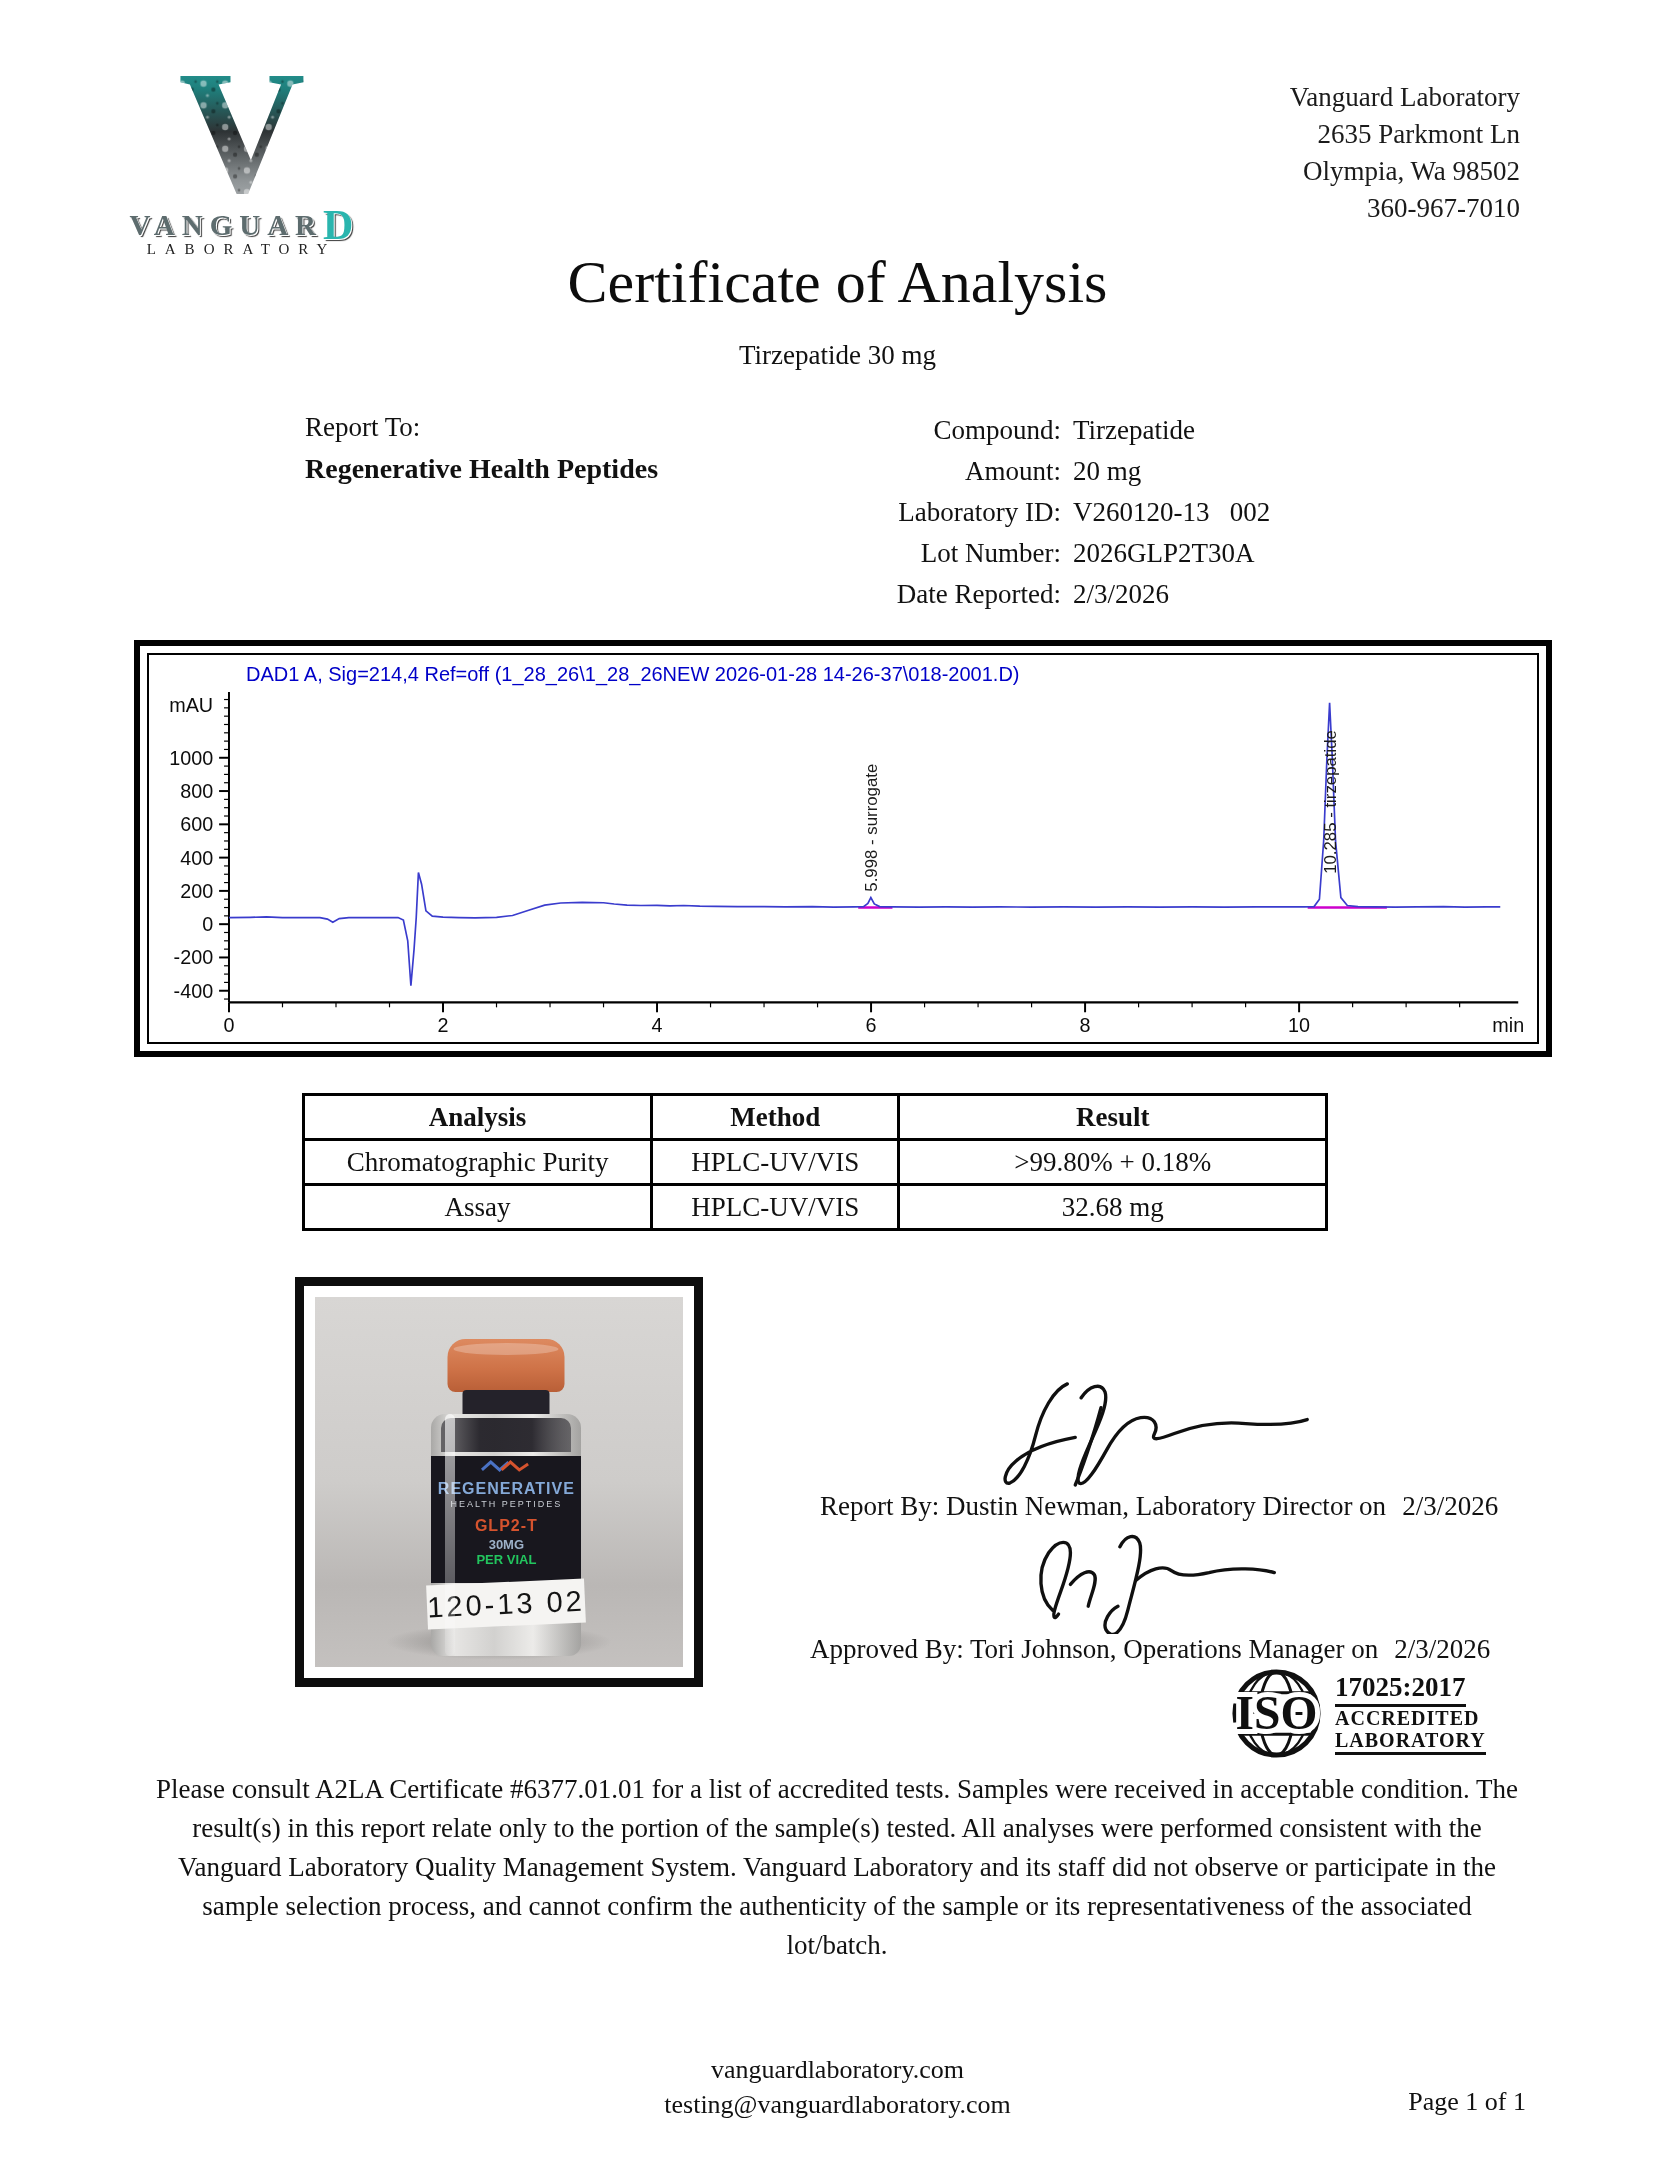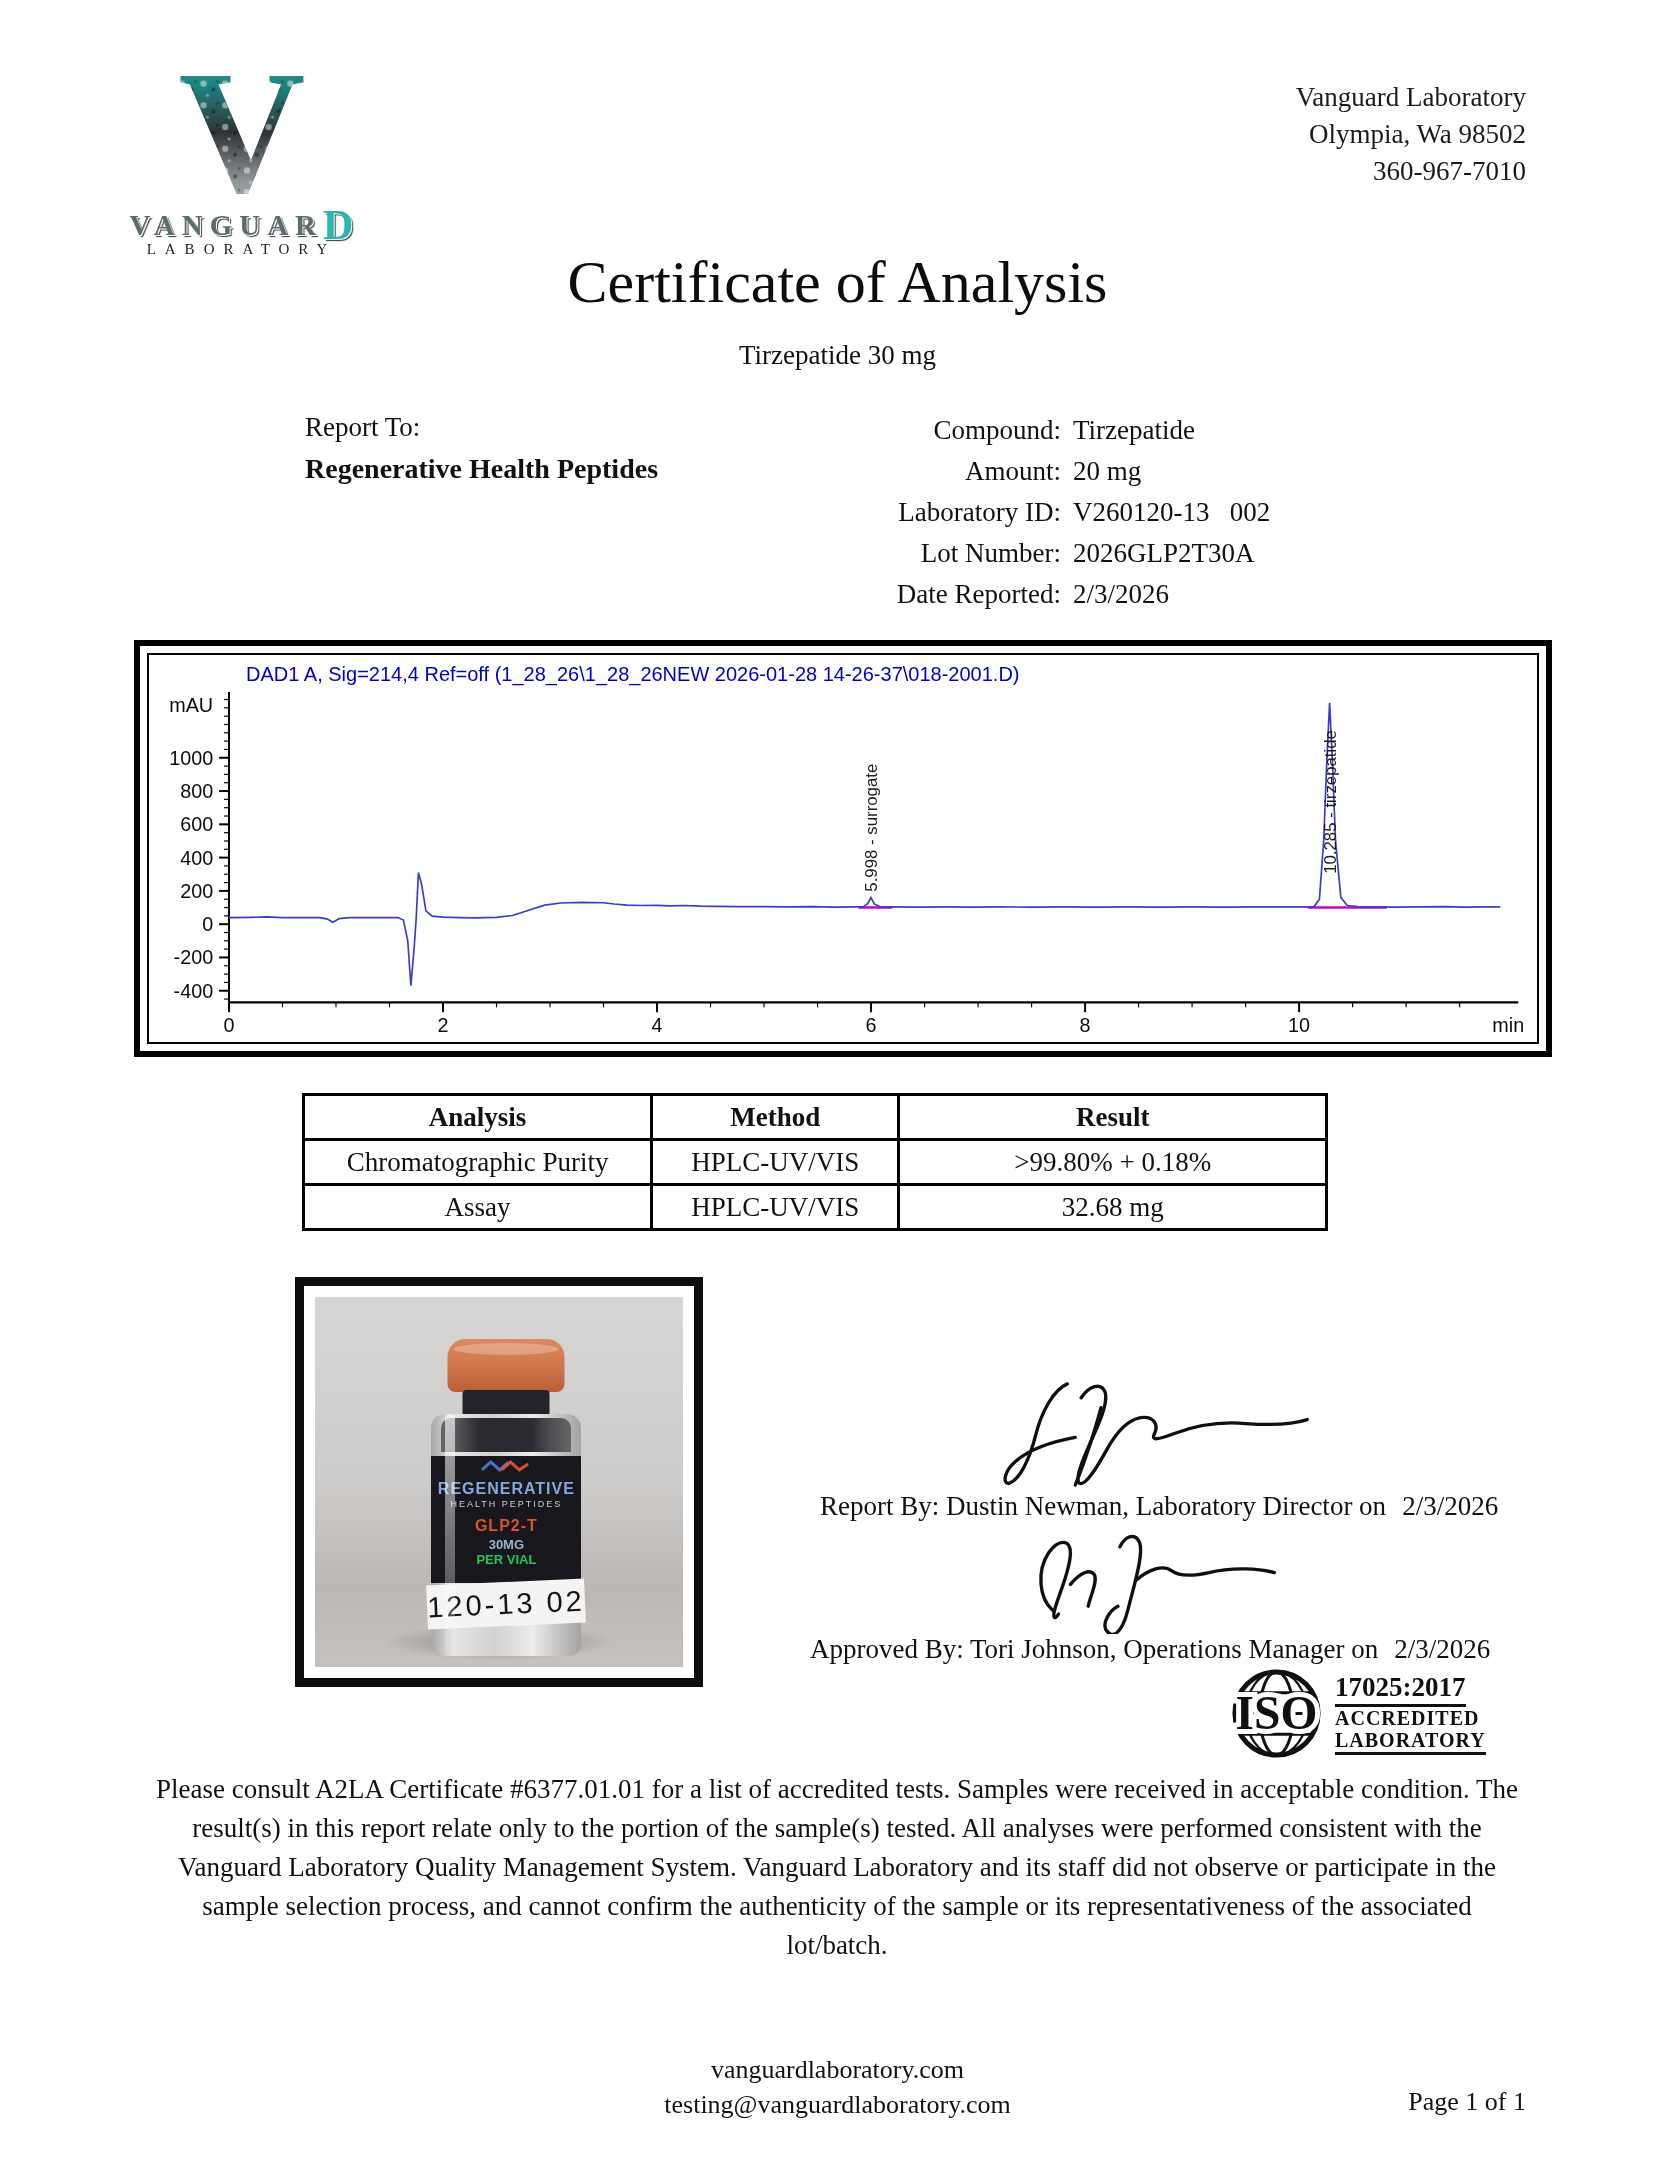--- a/index.html
+++ b/index.html
@@ -10,21 +10,21 @@
   
   .logo-block{left:117px;top:57px;width:249px;text-align:center;}
   .logo-word{font-family:"Liberation Serif",serif;font-weight:bold;color:#5d6c6e;
              letter-spacing:7px;font-size:29px;line-height:28px;
              text-shadow:1px 1px 0 #ffffff,2px 2px 1px #3a3a3a;}
   .logo-word .bigD{font-size:42px;color:#2ab5ae;letter-spacing:0;vertical-align:-4px;
              text-shadow:1px 1px 0 #ffffff,2px 2px 1px #3a3a3a;}
   .logo-sub{font-size:15px;letter-spacing:9px;color:#222;margin-top:2px;}
 
   
-  .address{right:149px;top:79px;width:426px;text-align:right;font-size:27px;line-height:37px;color:#1b1b1b;}
+  .address{right:155px;top:79px;width:426px;text-align:right;font-size:27px;line-height:37px;color:#1b1b1b;}
 
   .doc-title{left:0;top:248px;width:100%;text-align:center;font-size:60px;color:#0d0d0d;}
   .doc-subtitle{left:0;top:340px;width:100%;text-align:center;font-size:27px;}
 
   .report-to-label{left:305px;top:412px;font-size:27px;}
   .report-to-client{left:305px;top:453px;font-size:28px;font-weight:bold;}
 
   .info-grid{left:614px;top:410px;display:grid;grid-template-columns:447px auto;column-gap:12px;
              font-size:27px;line-height:41px;}
   .info-label{text-align:right;}
@@ -117,20 +117,21 @@
       </defs>
       <text x="88" y="136" text-anchor="middle" font-family="Liberation Serif, serif" font-weight="bold" font-size="178" fill="url(#vgrad)">V</text>
       <text x="88" y="136" text-anchor="middle" font-family="Liberation Serif, serif" font-weight="bold" font-size="178" fill="url(#specks)">V</text>
     </svg>
     <div class="logo-word"><span>VANGUAR</span><span class="bigD">D</span></div>
     <div class="logo-sub">LABORATORY</div>
   </div>
 
   <div class="abs address">
     <div>Vanguard Laboratory</div>
+    <div>2635 Parkmont Ln</div>
     <div>Olympia, Wa 98502</div>
     <div>360-967-7010</div>
   </div>
 
   <div class="abs doc-title">Certificate of Analysis</div>
   <div class="abs doc-subtitle">Tirzepatide 30 mg</div>
 
   <div class="abs report-to-label">Report To:</div>
   <div class="abs report-to-client">Regenerative Health Peptides</div>
 

